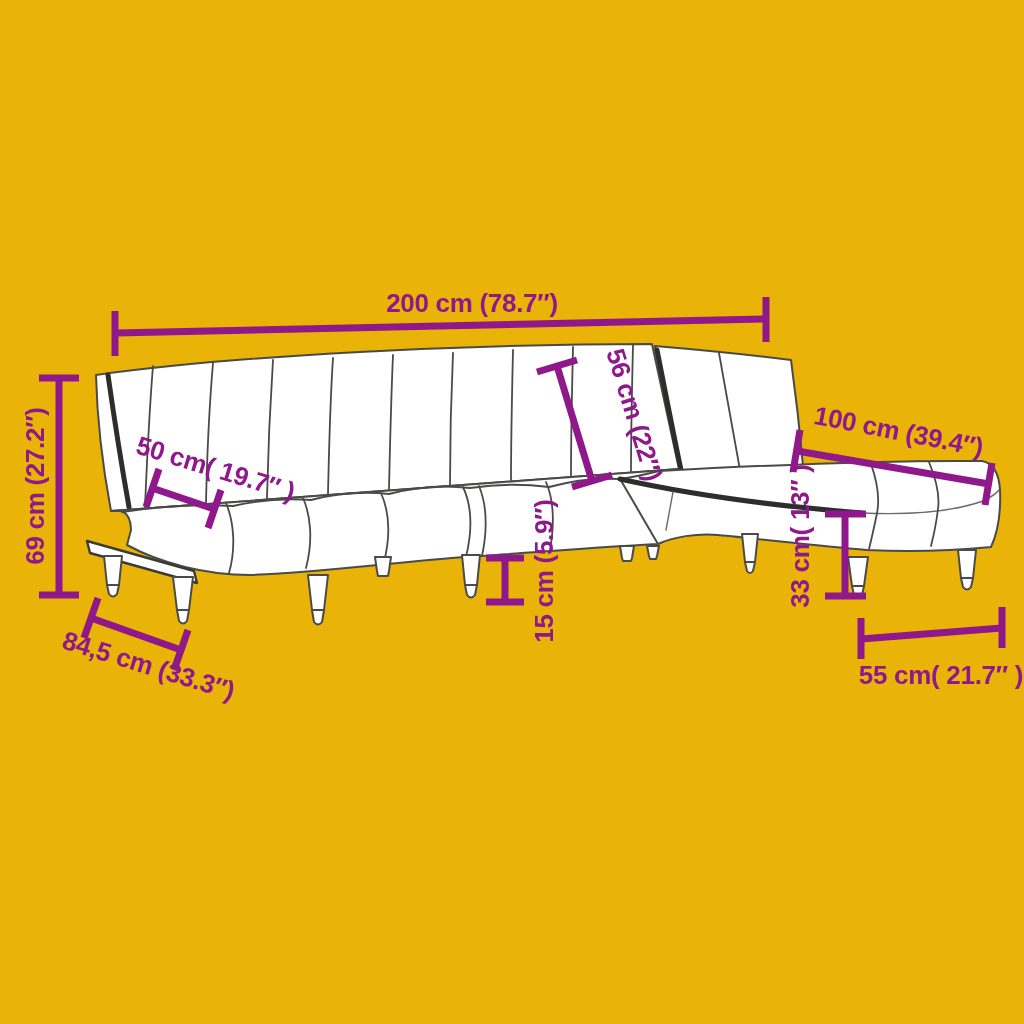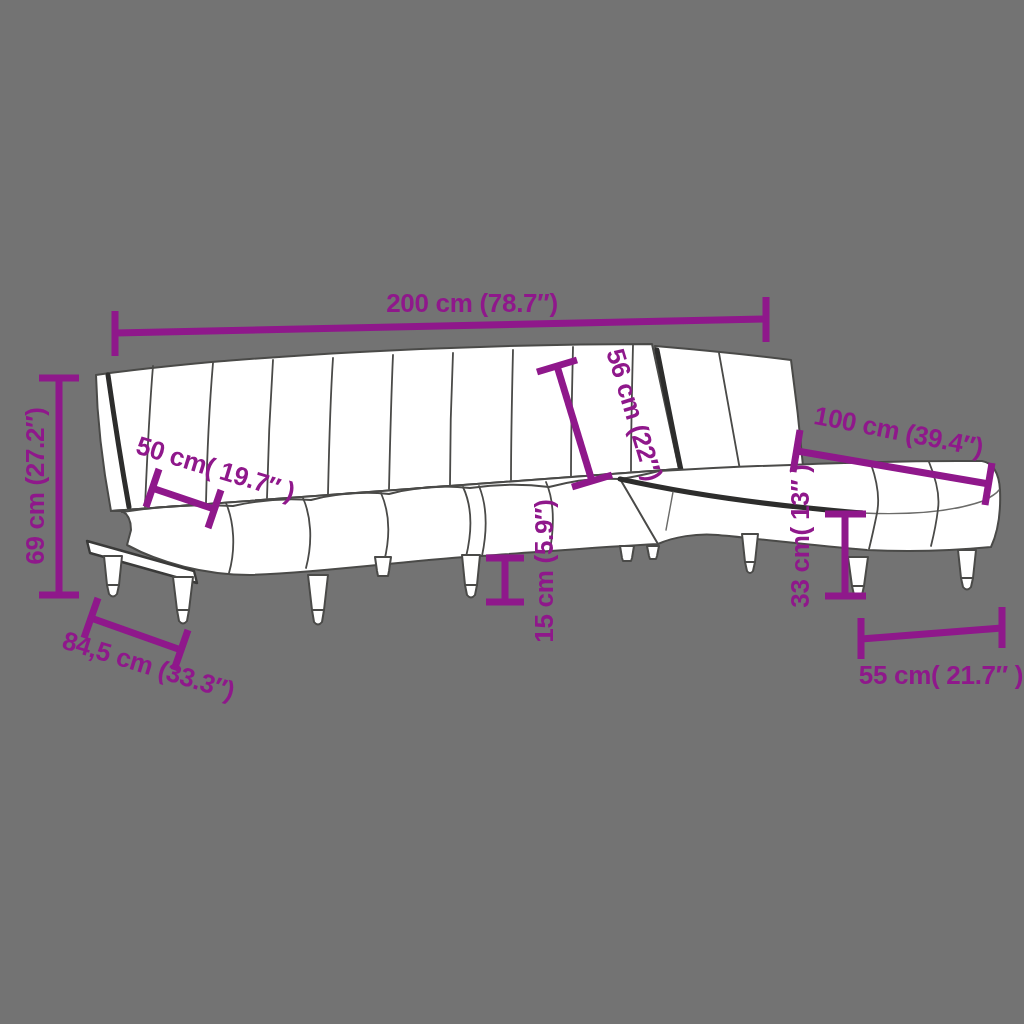--- a/index.html
+++ b/index.html
@@ -1,16 +1,16 @@
 <!DOCTYPE html>
 <html><head>
 <meta charset="utf-8">
 <style>
   html,body{margin:0;padding:0;background:#ffffff;}
-  .stage{position:relative;width:1024px;height:1024px;background:#737373;overflow:hidden;
+  .stage{position:relative;width:1024px;height:1024px;background:#eab308;overflow:hidden;
          font-family:"Liberation Sans",sans-serif;}
   svg{display:block;}
   
   .outline{fill:#ffffff;stroke:#4a4a48;stroke-width:2;stroke-linejoin:round;stroke-linecap:round;}
   .seam{fill:none;stroke:#4a4a48;stroke-width:1.8;stroke-linecap:round;}
   .seam-light{fill:none;stroke:#6b6b69;stroke-width:1.4;stroke-linecap:round;}
   .edge-dark{fill:none;stroke:#2d2d2c;stroke-width:5;stroke-linecap:round;}
   .crease{fill:none;stroke:#4a4a48;stroke-width:2;stroke-linecap:round;}
   .leg{fill:#ffffff;stroke:#4a4a48;stroke-width:2;stroke-linejoin:round;}
   .base{fill:#ffffff;stroke:#3a3a39;stroke-width:2.4;stroke-linejoin:round;}

